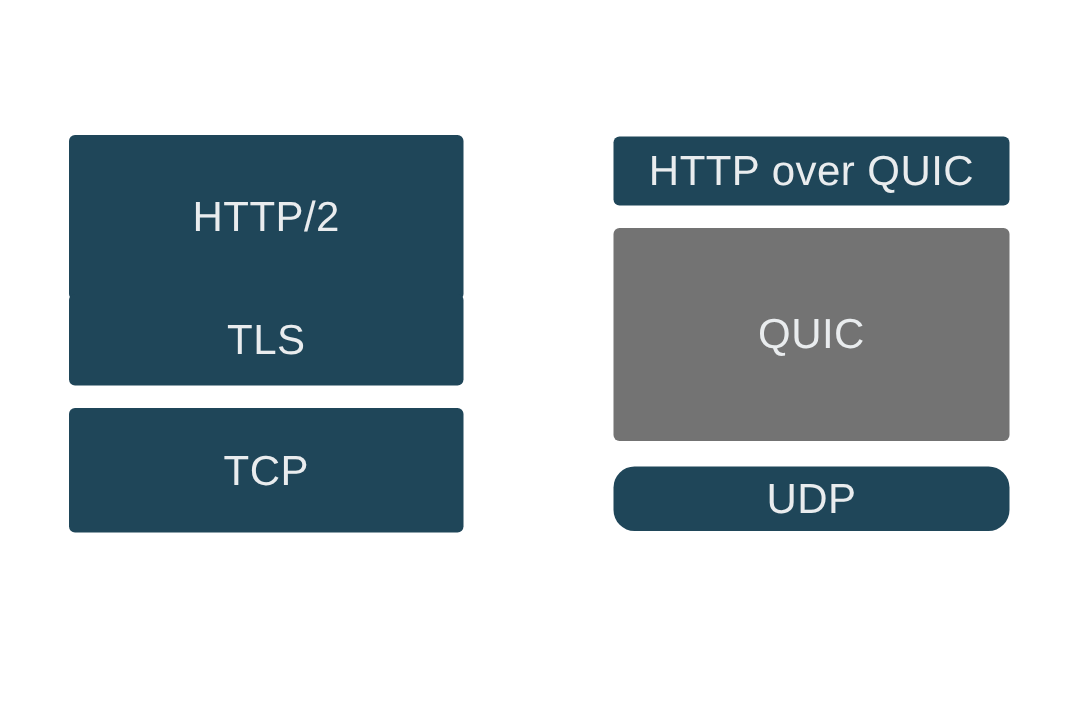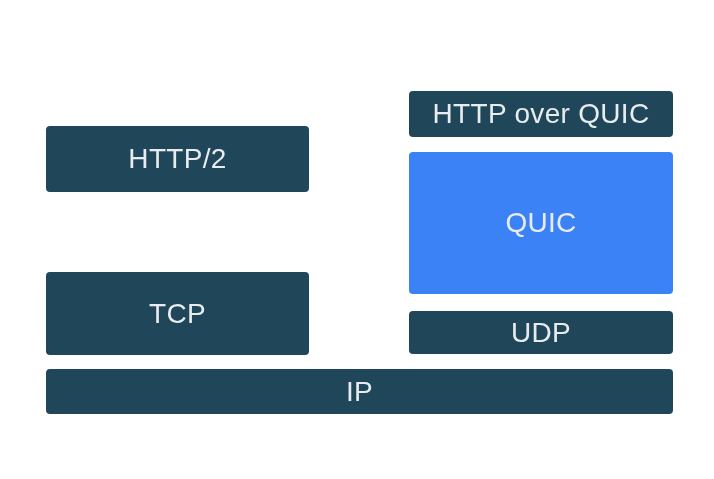--- a/index.html
+++ b/index.html
@@ -25,56 +25,56 @@
   }
   .box .label {
     color: #E9ECEE;
     font-size: 28px;
     font-weight: 400;
     letter-spacing: 0.3px;
     white-space: nowrap;
     user-select: none;
   }
   .box.highlight {
-    background: #3b82f6;
+    background: #737373;
   }
   
-  .http2 { left: 46px;  top: 90px;  width: 263px; height: 66px; margin-top: 36px; }
+  .http2 { left: 46px;  top: 90px;  width: 263px; height: 110px; }
   .tls   { left: 46px;  top: 196px; width: 263px; height: 61px; }
   .tcp   { left: 46px;  top: 272px; width: 263px; height: 83px; text-align: center; }
   
   .hoq   { left: 409px; top: 91px;  width: 264px; height: 46px; }
   .quic  { left: 409px; top: 152px; width: 264px; height: 142px; }
-  .udp   { left: 409px; top: 311px; width: 264px; height: 43px; }
+  .udp   { left: 409px; top: 311px; width: 264px; height: 43px; border-radius: 14px; }
   
   .ip    { left: 46px;  top: 369px; width: 627px; height: 45px; }
 </style>
 </head>
 <body>
 
 <div class="canvas">
 
   <div class="box http2">
     <span class="label">HTTP/2</span>
   </div>
 
+  <div class="box tls">
+    <span class="label">TLS</span>
+  </div>
 
   <div class="box tcp">
     <span class="label">TCP</span>
   </div>
 
   <div class="box hoq">
     <span class="label">HTTP over QUIC</span>
   </div>
 
   <div class="box quic highlight">
     <span class="label">QUIC</span>
   </div>
 
   <div class="box udp">
     <span class="label">UDP</span>
   </div>
 
-  <div class="box ip">
-    <span class="label">IP</span>
-  </div>
 
 </div>
 
 </body></html>

